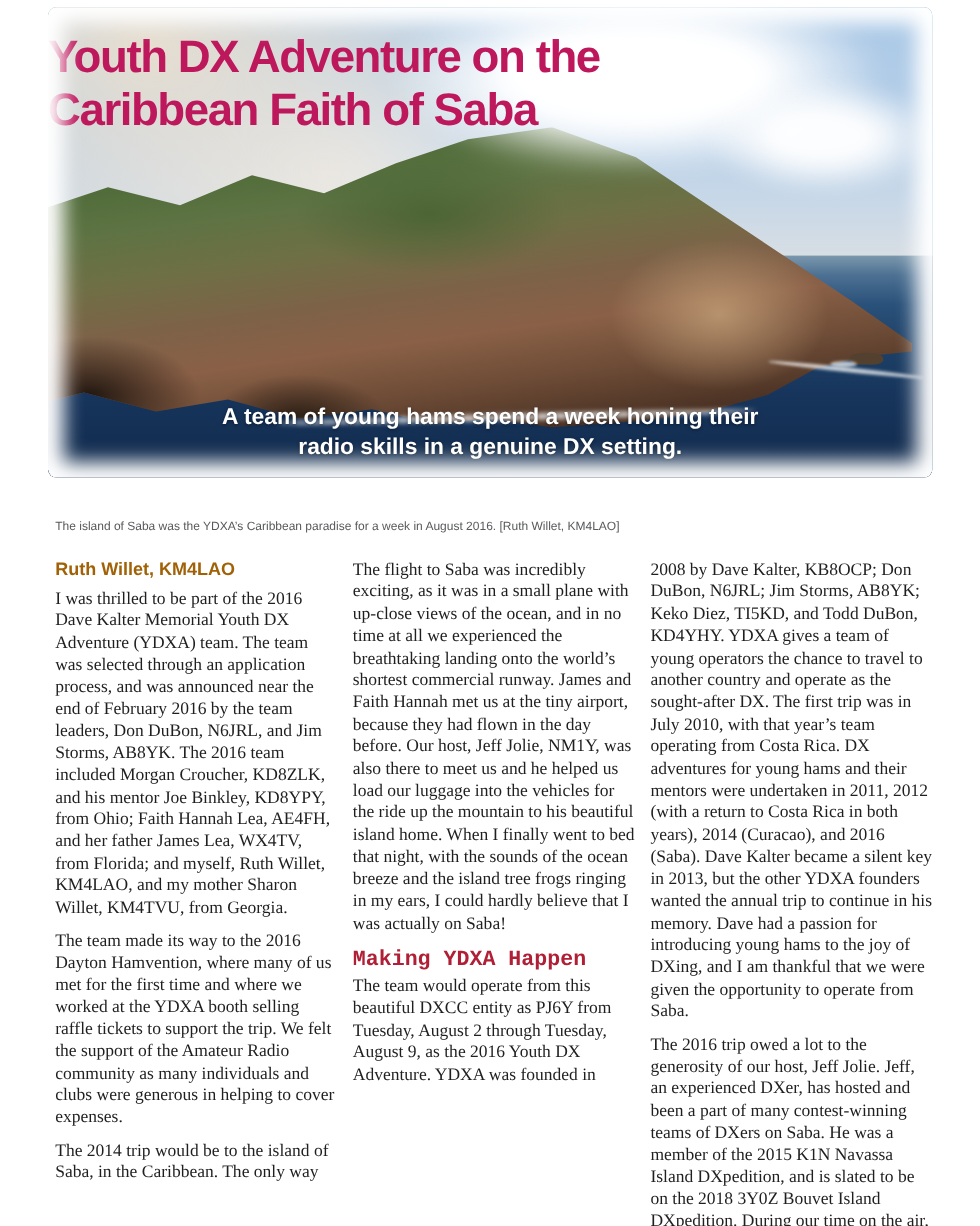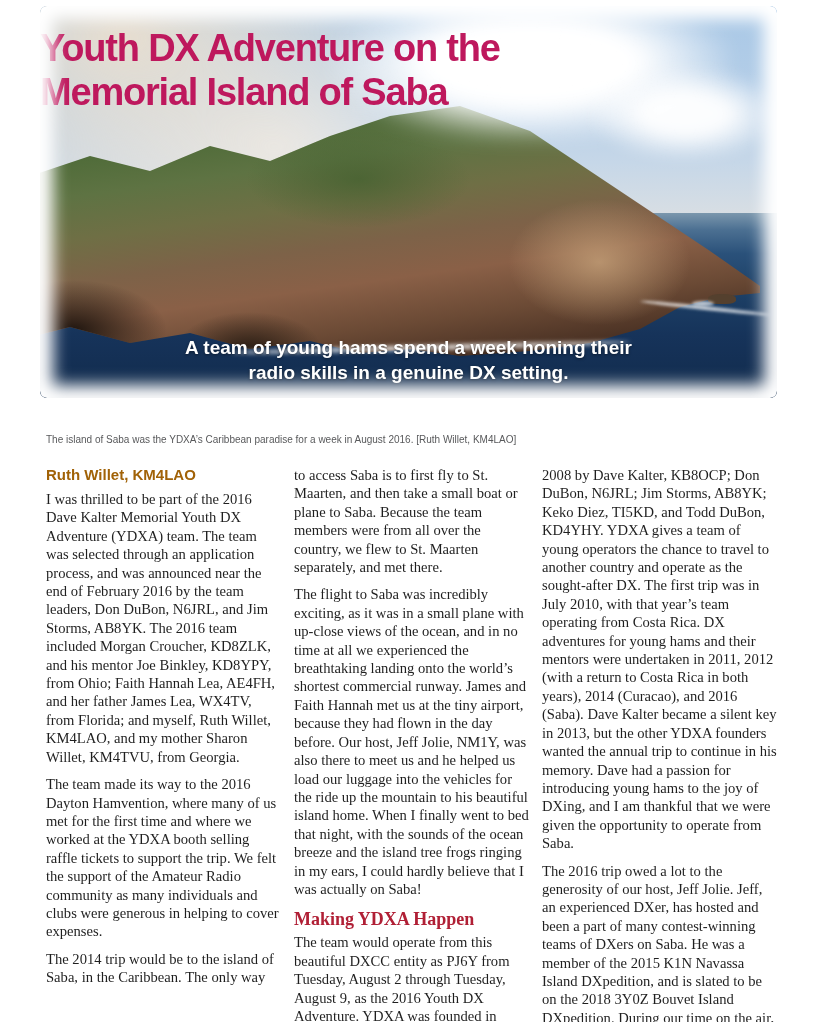--- a/index.html
+++ b/index.html
@@ -94,60 +94,59 @@
   .col{width:235px;}
   .byline{
     font-size:15px;font-weight:bold;color:#a16207;margin:0 0 7px 0;
     font-family:"Liberation Sans",sans-serif;
   }
   p.body{
     font-family:"Liberation Serif",serif;font-size:14.6px;line-height:18.4px;
     color:#1f1f1f;margin:0 0 9px 0;text-align:left;
   }
   h2.section{
-    font-family:Liberation Serif, serif;font-size:18px;font-weight:bold;
+    font-family:Liberation Mono, monospace;font-size:18px;font-weight:bold;
     color:#b01f35;margin:11px 0 3px 0;letter-spacing:0;
   }
 </style>
 </head>
 <body>
 
 <div class="hero">
   <div class="sky"></div>
   <div class="cloud-haze"></div>
   <div class="ocean"></div>
   <div class="island"></div>
   <div class="cloud-peak"></div>
   <div class="cloud-right"></div>
   <div class="foam"></div>
   <div class="foam2"></div>
   <div class="islet"></div>
   <div class="islet-wake"></div>
   <div class="hero-title">
     <div>Youth DX Adventure on the</div>
-    <div>Memorial Island of Saba</div>
+    <div>Caribbean Faith of Saba</div>
   </div>
   <div class="tagline">
     <div>A team of young hams spend a week honing their</div>
     <div>radio skills in a genuine DX setting.</div>
   </div>
   <div class="feather"></div>
 </div>
 
 <div class="caption">The island of Saba was the YDXA’s Caribbean paradise for a week in August 2016. [Ruth Willet, KM4LAO]</div>
 
 <div class="article">
   <div class="col">
     <div class="byline">Ruth Willet, KM4LAO</div>
     <p class="body">I was thrilled to be part of the 2016 Dave Kalter Memorial Youth DX Adventure (YDXA) team. The team was selected through an application process, and was announced near the end of February 2016 by the team leaders, Don DuBon, N6JRL, and Jim Storms, AB8YK. The 2016 team included Morgan Croucher, KD8ZLK, and his mentor Joe Binkley, KD8YPY, from Ohio; Faith Hannah Lea, AE4FH, and her father James Lea, WX4TV, from Florida; and myself, Ruth Willet, KM4LAO, and my mother Sharon Willet, KM4TVU, from Georgia.</p>
     <p class="body">The team made its way to the 2016 Dayton Hamvention, where many of us met for the first time and where we worked at the YDXA booth selling raffle tickets to support the trip. We felt the support of the Amateur Radio community as many individuals and clubs were generous in helping to cover expenses.</p>
     <p class="body">The 2014 trip would be to the island of Saba, in the Caribbean. The only way</p>
   </div>
   <div class="col">
-    <p class="body">to access Saba is to first fly to St. Maarten, and then take a small boat or plane to Saba. Because the team members were from all over the country, we flew to St. Maarten separately, and met there.</p>
     <p class="body">The flight to Saba was incredibly exciting, as it was in a small plane with up-close views of the ocean, and in no time at all we experienced the breathtaking landing onto the world’s shortest commercial runway. James and Faith Hannah met us at the tiny airport, because they had flown in the day before. Our host, Jeff Jolie, NM1Y, was also there to meet us and he helped us load our luggage into the vehicles for the ride up the mountain to his beautiful island home. When I finally went to bed that night, with the sounds of the ocean breeze and the island tree frogs ringing in my ears, I could hardly believe that I was actually on Saba!</p>
     <h2 class="section">Making YDXA Happen</h2>
     <p class="body">The team would operate from this beautiful DXCC entity as PJ6Y from Tuesday, August 2 through Tuesday, August 9, as the 2016 Youth DX Adventure. YDXA was founded in</p>
   </div>
   <div class="col">
     <p class="body">2008 by Dave Kalter, KB8OCP; Don DuBon, N6JRL; Jim Storms, AB8YK; Keko Diez, TI5KD, and Todd DuBon, KD4YHY. YDXA gives a team of young operators the chance to travel to another country and operate as the sought-after DX. The first trip was in July 2010, with that year’s team operating from Costa Rica. DX adventures for young hams and their mentors were undertaken in 2011, 2012 (with a return to Costa Rica in both years), 2014 (Curacao), and 2016 (Saba). Dave Kalter became a silent key in 2013, but the other YDXA founders wanted the annual trip to continue in his memory. Dave had a passion for introducing young hams to the joy of DXing, and I am thankful that we were given the opportunity to operate from Saba.</p>
     <p class="body">The 2016 trip owed a lot to the generosity of our host, Jeff Jolie. Jeff, an experienced DXer, has hosted and been a part of many contest-winning teams of DXers on Saba. He was a member of the 2015 K1N Navassa Island DXpedition, and is slated to be on the 2018 3Y0Z Bouvet Island DXpedition. During our time on the air, we used the two</p>
   </div>
 </div>
 

